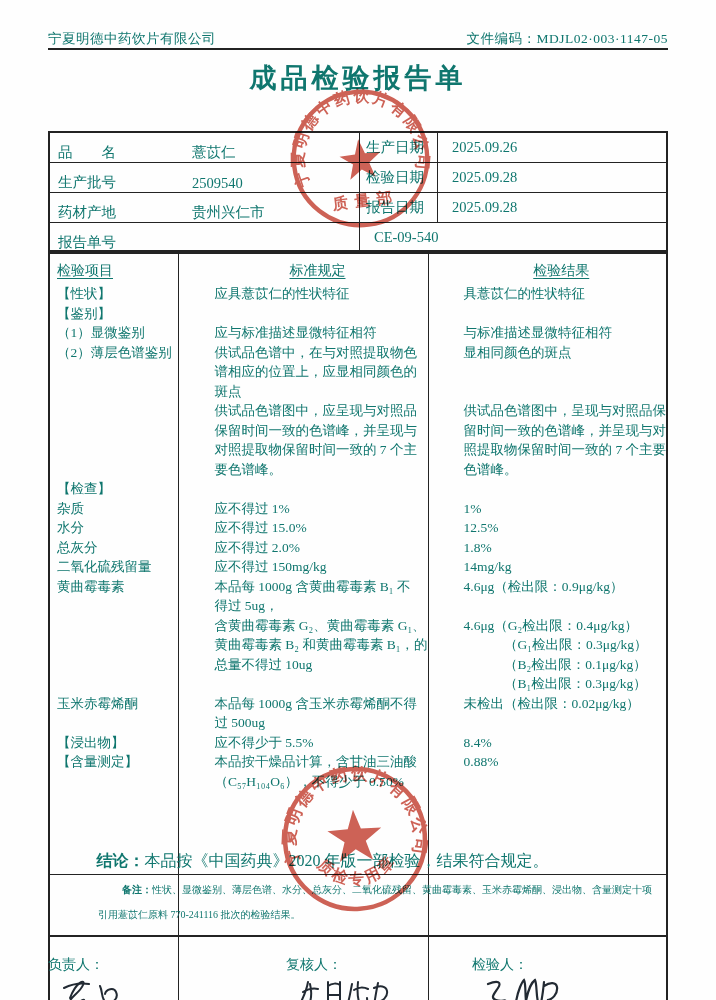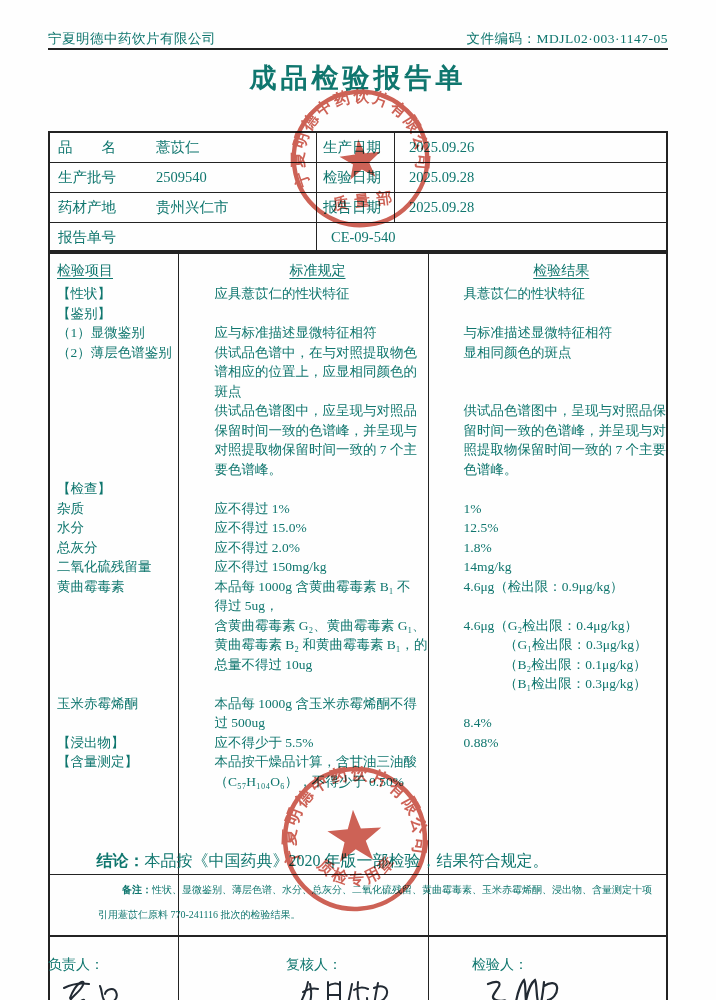--- a/index.html
+++ b/index.html
@@ -8,21 +8,21 @@
   
   .hdr{position:absolute;left:48px;top:30px;width:620px;display:flex;justify-content:space-between;
        font-size:13.5px;letter-spacing:.5px;}
   .hdr-rule{position:absolute;left:48px;top:48px;width:620px;height:0;border-top:2px solid #232323;}
   .title{position:absolute;left:0;top:60px;width:716px;text-align:center;font-size:27px;
          font-weight:bold;letter-spacing:4px;}
   
   .info{position:absolute;left:48px;top:131px;width:620px;border:2px solid #232323;box-sizing:border-box;}
   .irow{display:flex;height:29px;align-items:center;font-size:14.5px;}
   .irow + .irow{border-top:1.5px solid #232323;}
-  .ic1{width:267px;height:100%;display:flex;align-items:center;border-right:1.5px solid #232323;box-sizing:border-box;}
+  .ic1{width:310px;height:100%;display:flex;align-items:flex-end;border-right:1.5px solid #232323;box-sizing:border-box;gap:36px;}
   .ilab{padding-left:8px;white-space:pre;width:84px;}
   .ival{padding-left:14px;white-space:pre;}
   .ic2{width:78px;height:100%;display:flex;align-items:center;padding-left:6px;
        border-right:1.5px solid #232323;box-sizing:border-box;}
   .ic3{flex:1;padding-left:14px;}
   
   .mtable{position:absolute;left:48px;top:250px;width:620px;height:759px;border:2px solid #232323;
           box-sizing:border-box;display:flex;gap:28px;}
   .mcol{height:100%;box-sizing:border-box;padding-top:5px;}
   .mcol1{width:164px;border-right:1.5px solid #232323;}
@@ -182,20 +182,21 @@
           <div class="tl">1%</div>
           <div class="tl">12.5%</div>
           <div class="tl">1.8%</div>
           <div class="tl">14mg/kg</div>
           <div class="tl">4.6μg（检出限：0.9μg/kg）</div>
           <div class="tl"></div>
           <div class="tl">4.6μg（G₂检出限：0.4μg/kg）</div>
           <div class="tl">　　　（G₁检出限：0.3μg/kg）</div>
           <div class="tl">　　　（B₂检出限：0.1μg/kg）</div>
           <div class="tl">　　　（B₁检出限：0.3μg/kg）</div>
+          <div class="tl">未检出（检出限：0.02μg/kg）</div>
           <div class="tl"></div>
           <div class="tl">8.4%</div>
           <div class="tl">0.88%</div>
           <div class="tl"></div>
         </div>
     </div>
   </div>
 
   <div class="bblock">
     <div class="concl"><b>结论：</b><span>本品按《中国药典》2020 年版一部检验，结果符合规定。</span></div>

